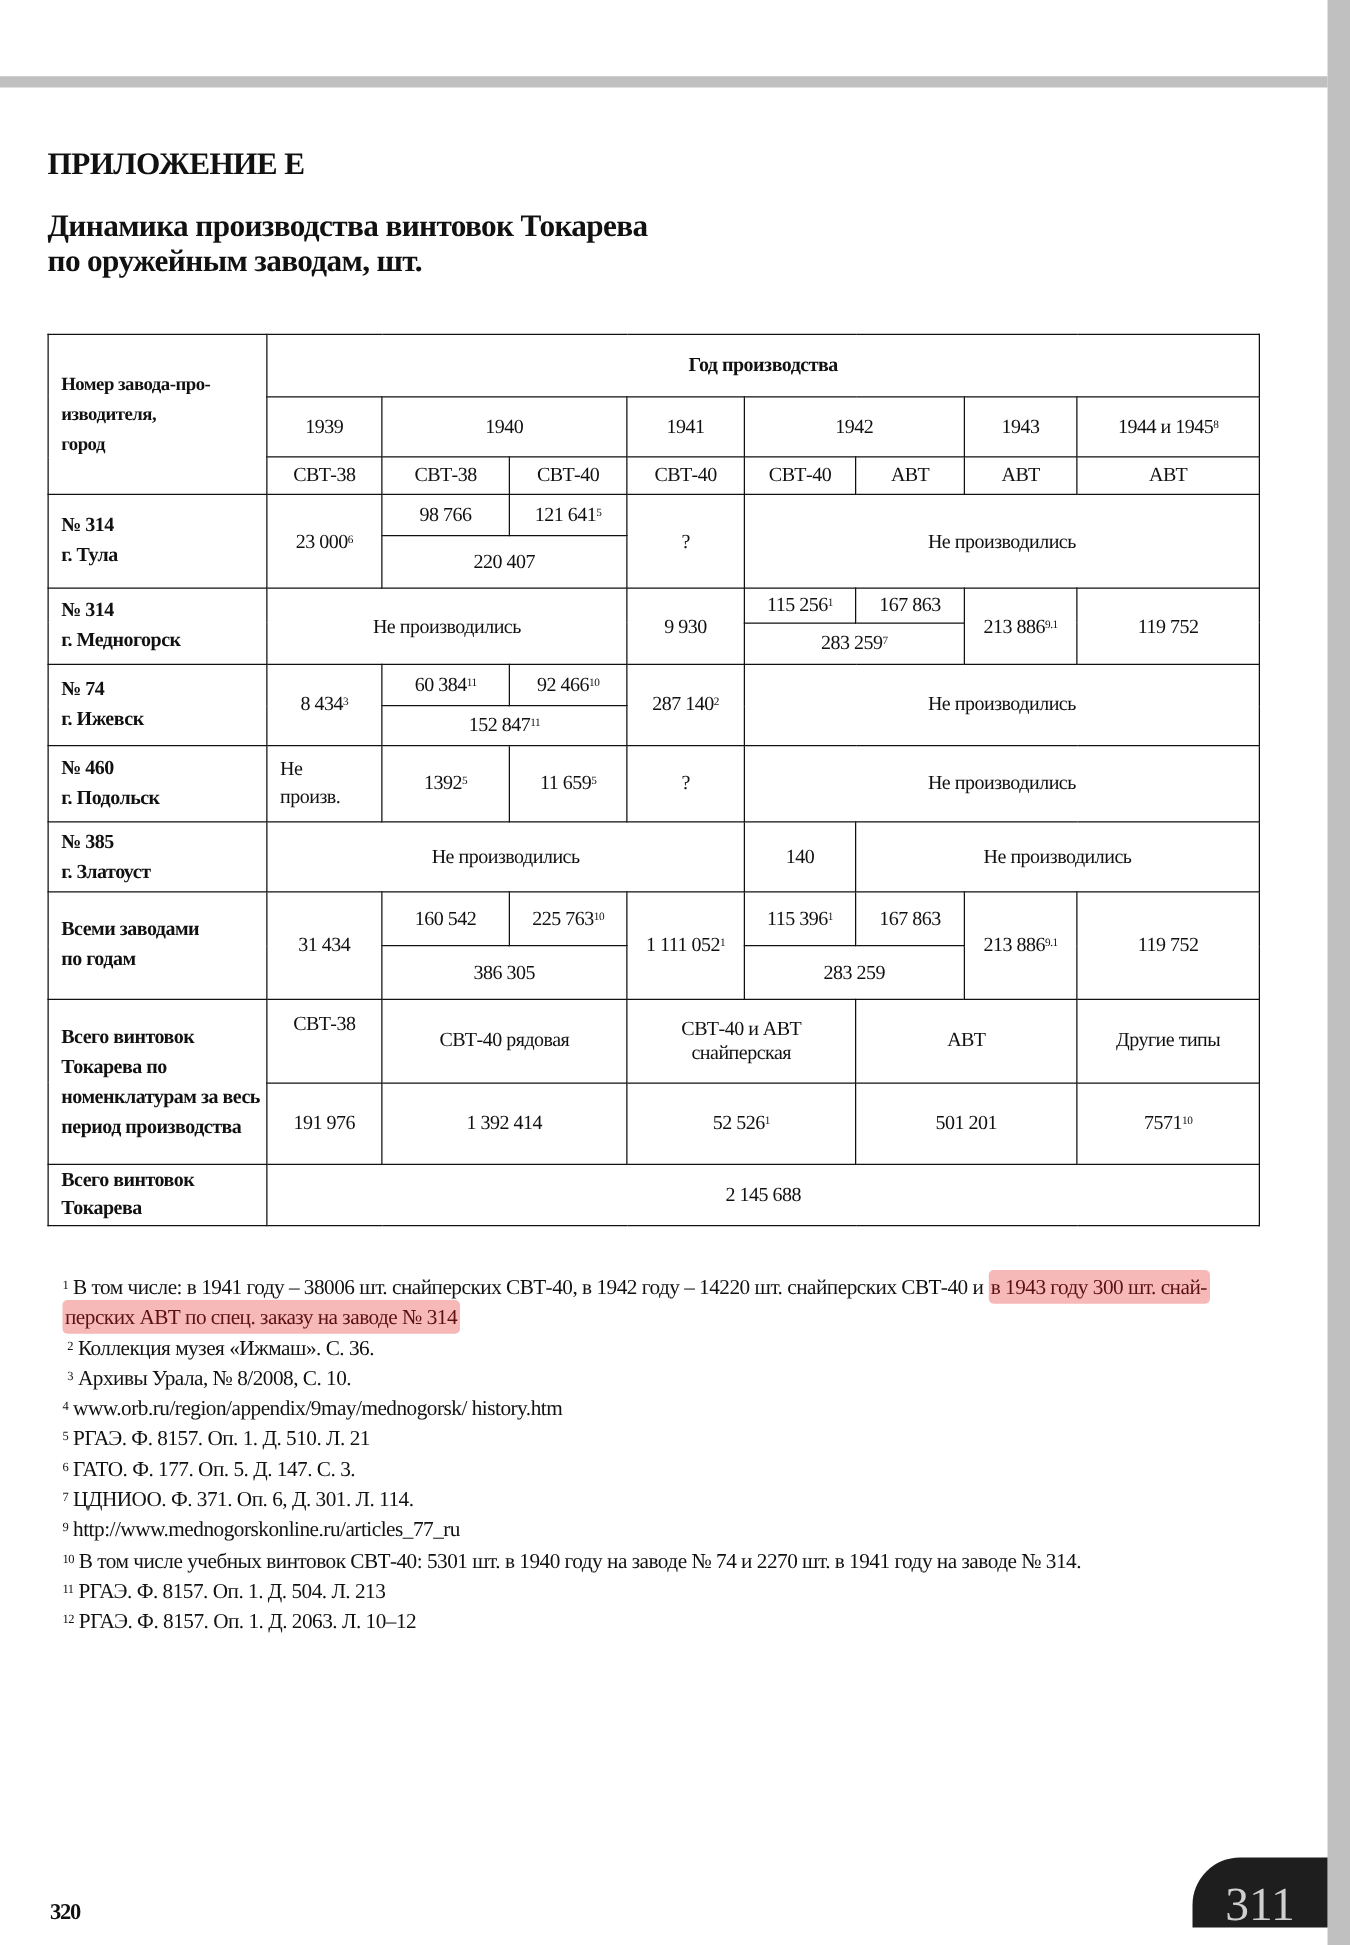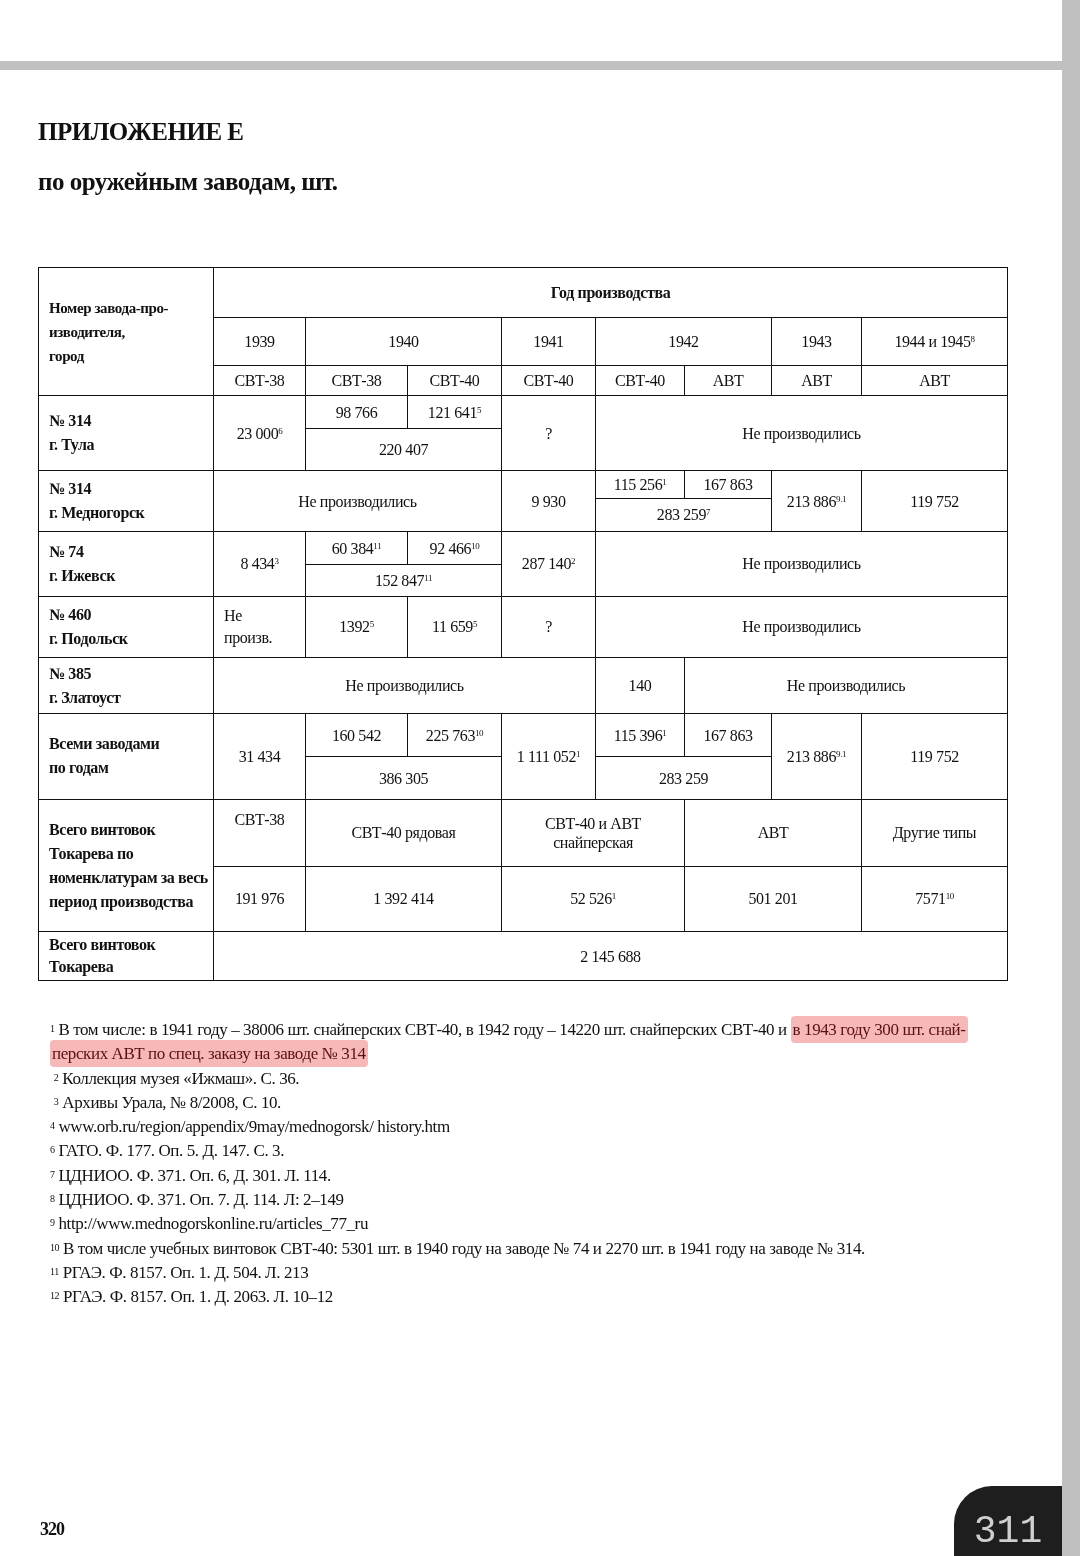--- a/index.html
+++ b/index.html
@@ -28,34 +28,35 @@
   table.prod td.left { text-align:left; padding-left:10px; }
   sup { font-size:9px; vertical-align:top; position:relative; top:-2px; }
 
   .footnotes { position:absolute; left:50px; top:1018px; width:990px; font-size:17px; line-height:24.3px; letter-spacing:-0.4px; }
   .fn { white-space:nowrap; }
   .fn sup { font-size:10px; top:-1px; }
   .hl { background:#f7b8b8; color:#5a1010; border-radius:4px; padding:4px 2px; }
 
   .page-num { position:absolute; left:40px; top:1503px; font-size:18px; font-weight:bold; letter-spacing:-1px;margin-top:16px; }
   .viewer-page {
-    position:absolute; left:954px; top:1486px; width:108px; height:70px;
+    position:absolute; left:954px; top:1486px; width:108px; height:56px;
     background:#1e1e1e; border-radius:38px 0 0 0;
-    color:#cfcfcf; font-family:Liberation Mono, monospace;
+    color:#cfcfcf; font-family:Liberation Serif, serif;
     font-size:38px; display:flex; align-items:center; justify-content:center; padding-top:20px; box-sizing:border-box;
   }
 </style>
 </head>
 <body>
 
 <div class="top-bar"></div>
 <div class="right-bar"></div>
 
 <div class="appendix-title">ПРИЛОЖЕНИЕ Е</div>
 <div class="doc-title">
+  <div>Динамика производства винтовок Токарева</div>
   <div>по оружейным заводам, шт.</div>
 </div>
 
 <table class="prod">
   <colgroup>
     <col style="width:175px">
       <col style="width:92px">
       <col style="width:102px">
       <col style="width:94px">
     <col style="width:94px">
@@ -201,23 +202,23 @@
   </tr>
 </tbody>
   </table>
 
 <div class="footnotes">
   <div class="fn"><sup>1</sup> <span>В том числе: в 1941 году – 38006 шт. снайперских СВТ-40, в 1942 году – 14220 шт. снайперских СВТ-40 и </span><span class="hl">в 1943 году 300 шт. снай-</span></div>
   <div class="fn"><span class="hl">перских АВТ  по спец. заказу на заводе № 314</span></div>
   <div class="fn">&nbsp;<sup>2</sup> <span>Коллекция музея «Ижмаш». С. 36.</span></div>
   <div class="fn">&nbsp;<sup>3</sup> <span>Архивы Урала, № 8/2008, С. 10.</span></div>
   <div class="fn"><sup>4</sup> <span>www.orb.ru/region/appendix/9may/mednogorsk/ history.htm</span></div>
+  <div class="fn"><sup>5</sup> <span>РГАЭ. Ф. 8157. Оп. 1. Д. 510. Л. 21</span></div>
   <div class="fn"><sup>6</sup> <span>ГАТО. Ф. 177. Оп. 5. Д. 147. С. 3.</span></div>
   <div class="fn"><sup>7</sup> <span>ЦДНИОО. Ф. 371. Оп. 6, Д. 301. Л. 114.</span></div>
-  <div class="fn"><sup>8</sup> <span>ЦДНИОО. Ф. 371. Оп. 7. Д. 114. Л: 2–149</span></div>
   <div class="fn"><sup>9</sup> <span>http://www.mednogorskonline.ru/articles_77_ru</span></div>
   <div class="fn"><sup>10</sup> <span>В том числе учебных винтовок СВТ-40: 5301 шт. в 1940 году на заводе № 74 и 2270 шт. в 1941 году на заводе № 314.</span></div>
   <div class="fn"><sup>11</sup> <span>РГАЭ. Ф. 8157. Оп. 1. Д. 504. Л. 213</span></div>
   <div class="fn"><sup>12</sup> <span>РГАЭ. Ф. 8157. Оп. 1. Д. 2063. Л. 10–12</span></div>
 </div>
 
 <div class="page-num">320</div>
 <div class="viewer-page">311</div>
 
 </body></html>

